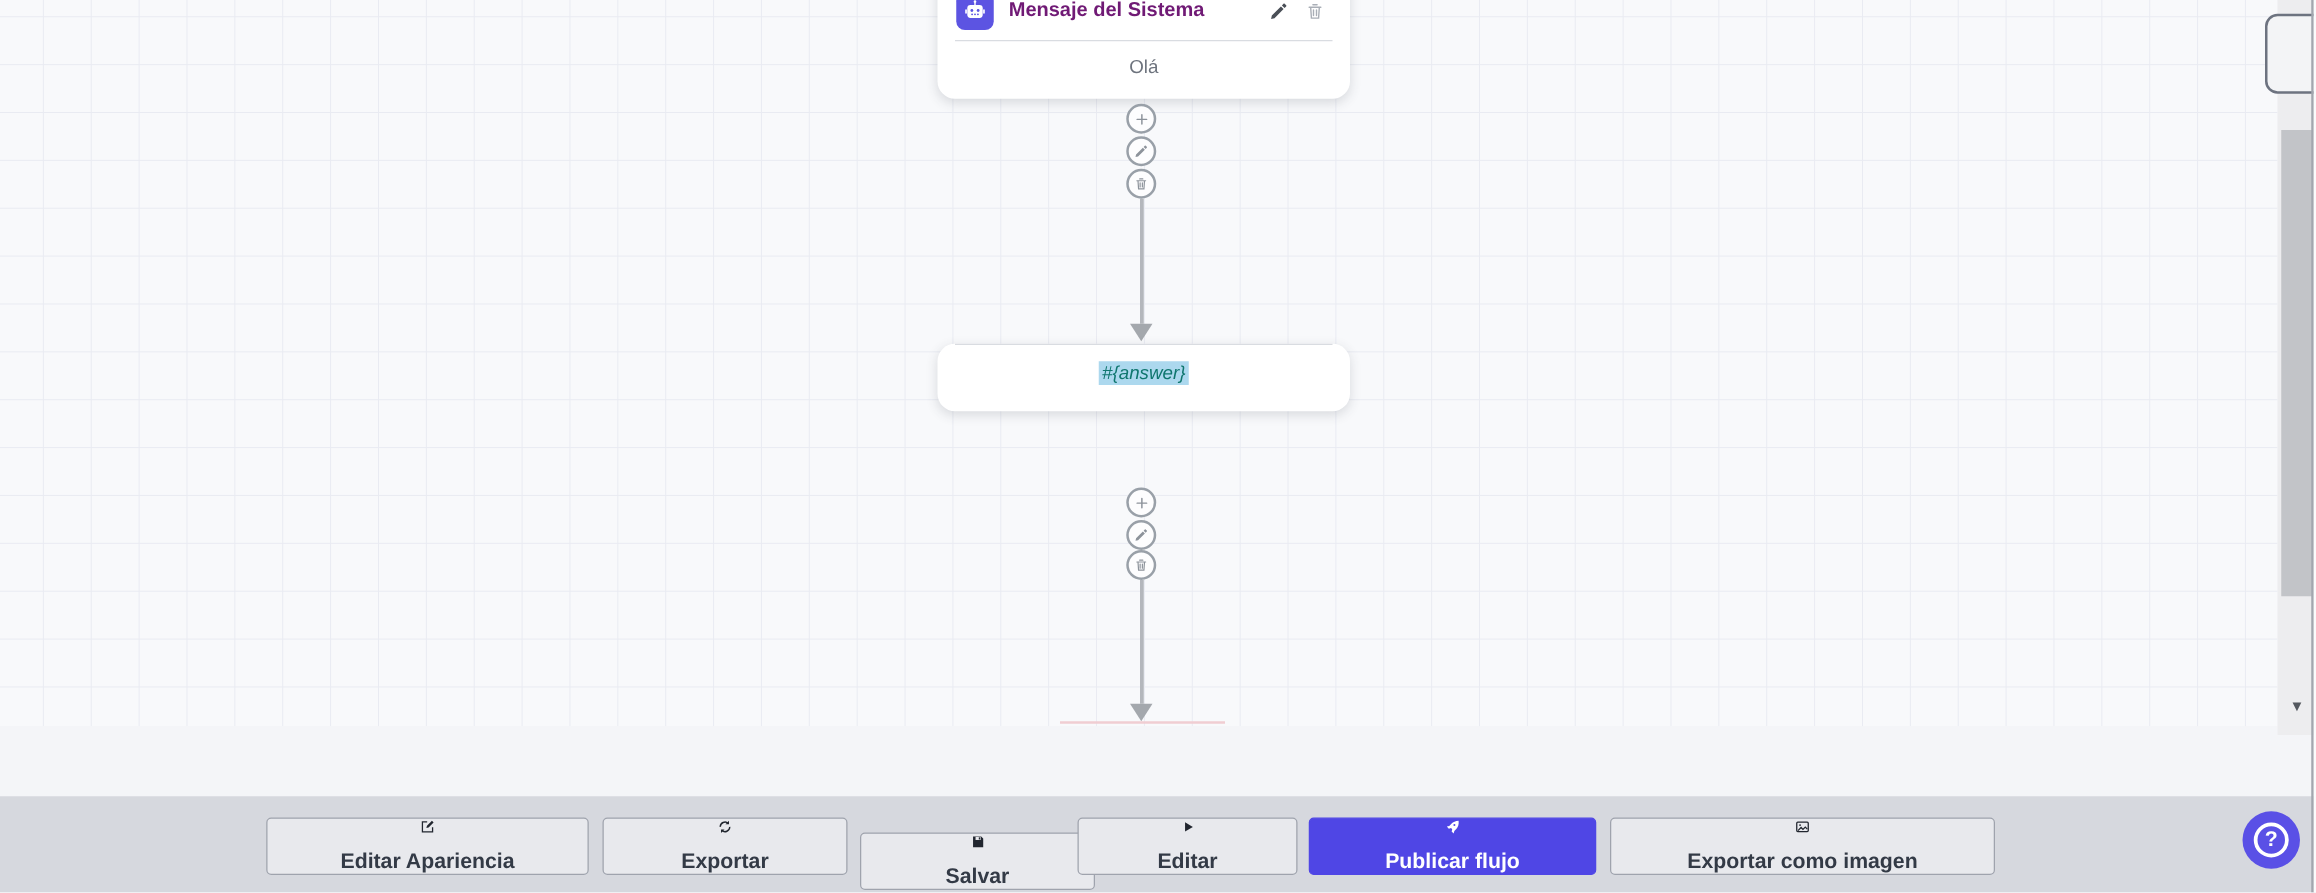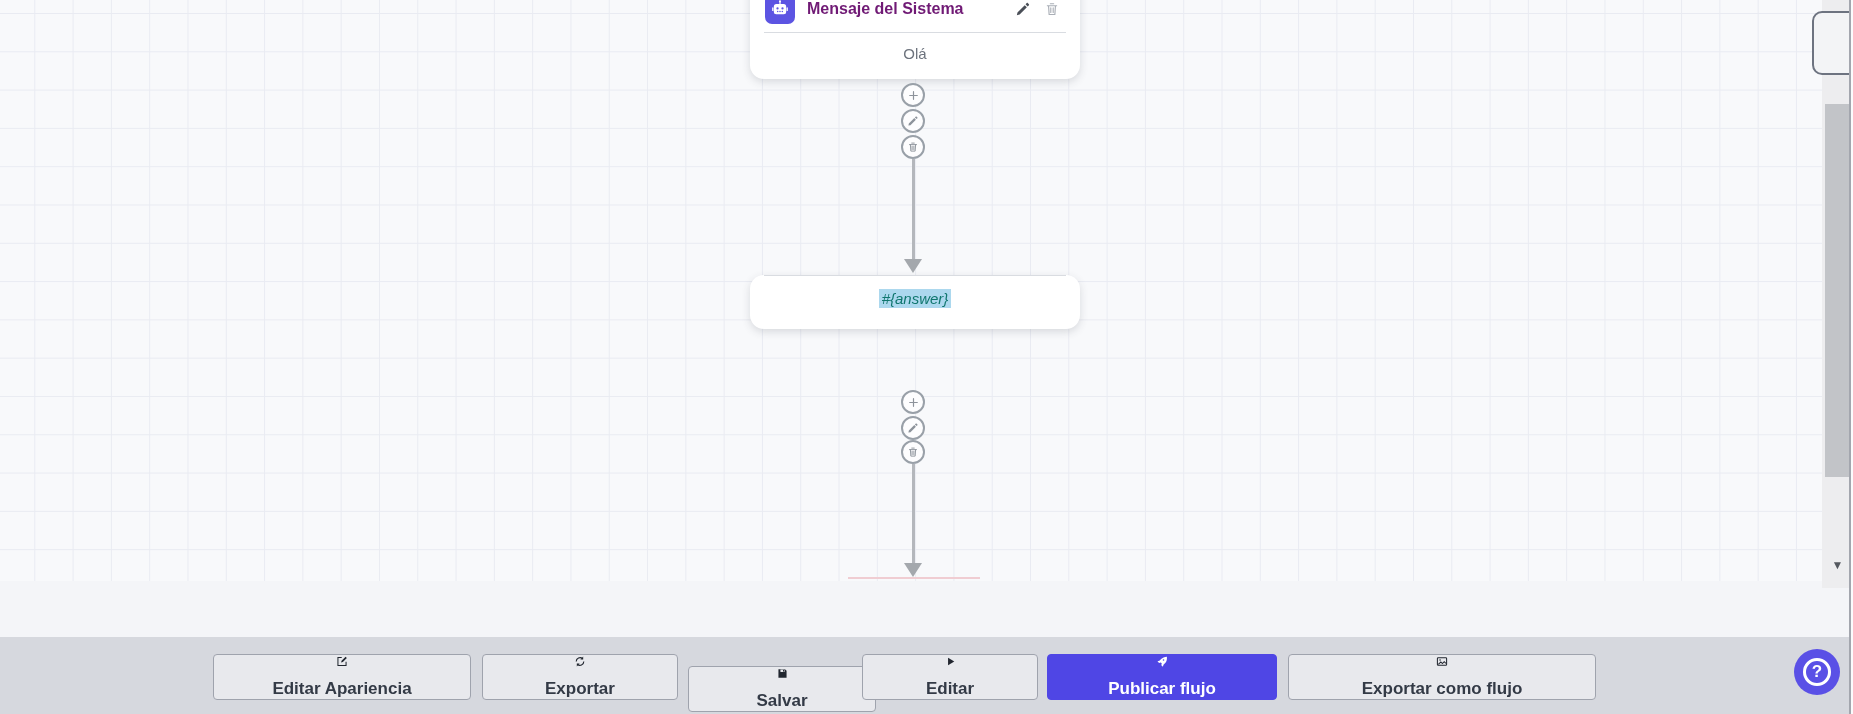--- a/index.html
+++ b/index.html
@@ -227,21 +227,21 @@
       </svg>
       <span>Publicar flujo</span>
     </div>
 
     <div class="tb-btn" id="btn-exportar">
       <svg width="18" height="18" viewBox="0 0 24 24">
         <rect x="3.5" y="5" width="17" height="14" rx="1.5" fill="none" stroke="#21262f" stroke-width="1.9"></rect>
         <circle cx="8.4" cy="9.4" r="1.4" fill="#21262f"></circle>
         <path d="M5.3 17.5l4.6-4.6 2.8 2.8 3.4-3.4 3 3" fill="none" stroke="#21262f" stroke-width="1.9"></path>
       </svg>
-      <span>Exportar como flujo</span>
+      <span>Exportar como imagen</span>
     </div>
   </div>
 
   <div class="help-btn">
     <div class="help-ring">?</div>
   </div>
 
 </div>
 
 </body></html>

